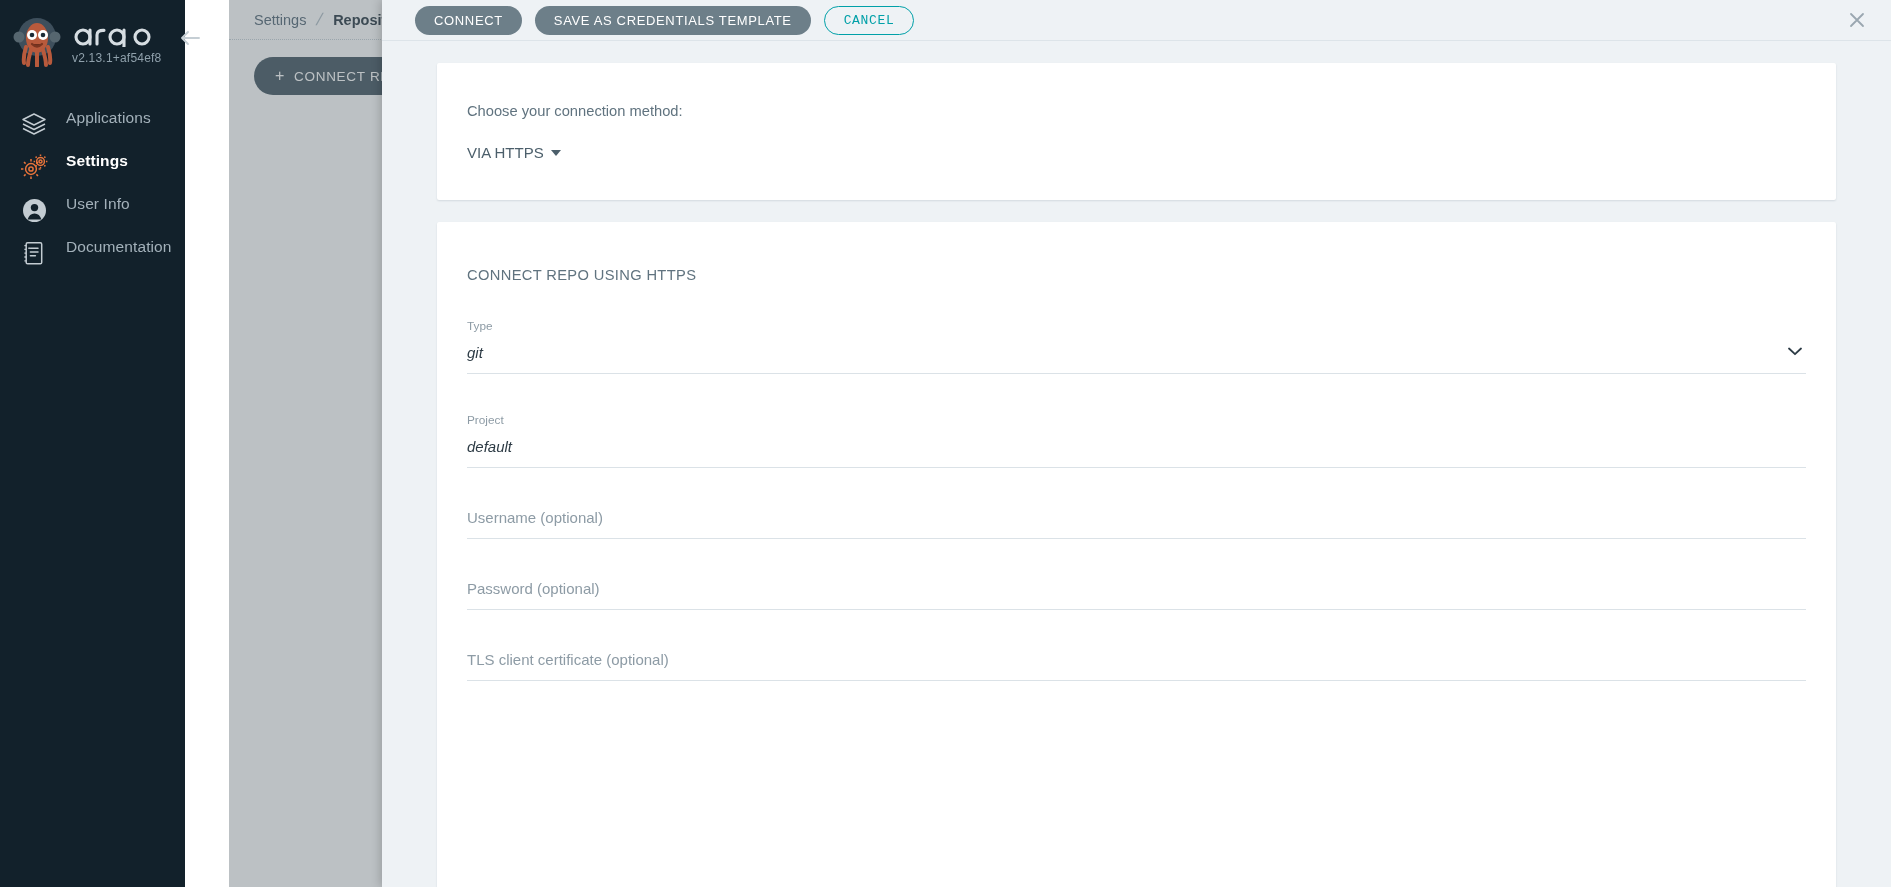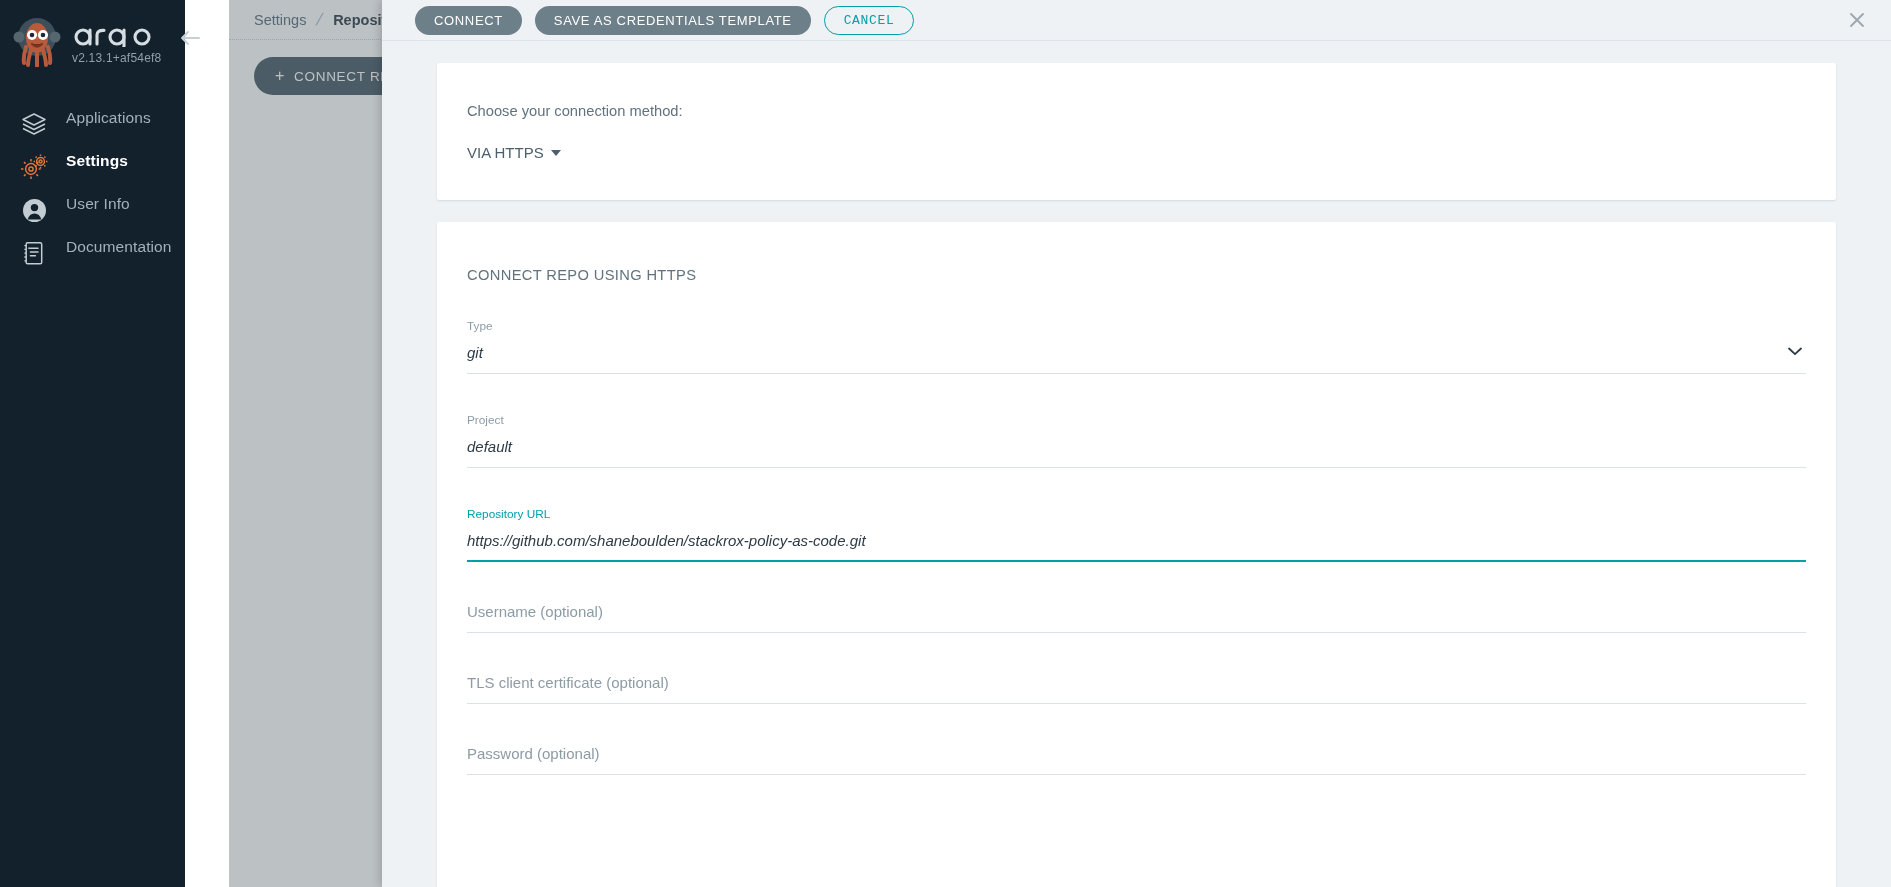--- a/index.html
+++ b/index.html
@@ -290,38 +290,33 @@
           </svg>
           <hr class="field-underline">
         </div>
 
         <div class="field">
           <span class="field-label">Project</span>
           <span class="field-value">default</span>
           <hr class="field-underline">
         </div>
 
-        <div class="field">
-          <span class="field-label focused">Repository URL</span>
-          <span class="field-value">https://github.com/shaneboulden/stackrox-policy-as-code.git</span>
-          <hr class="field-underline focused">
-        </div>
 
         <div class="field">
           <span class="field-placeholder">Username (optional)</span>
           <hr class="field-underline">
         </div>
 
         <div class="field">
+          <span class="field-placeholder">Password (optional)</span>
+          <hr class="field-underline">
+        </div>
+
+        <div class="field">
           <span class="field-placeholder">TLS client certificate (optional)</span>
           <hr class="field-underline">
         </div>
 
-        <div class="field">
-          <span class="field-placeholder">Password (optional)</span>
-          <hr class="field-underline">
-        </div>
-
       </div>
     </div>
   </div>
 
 </div>
 
 </body></html>

